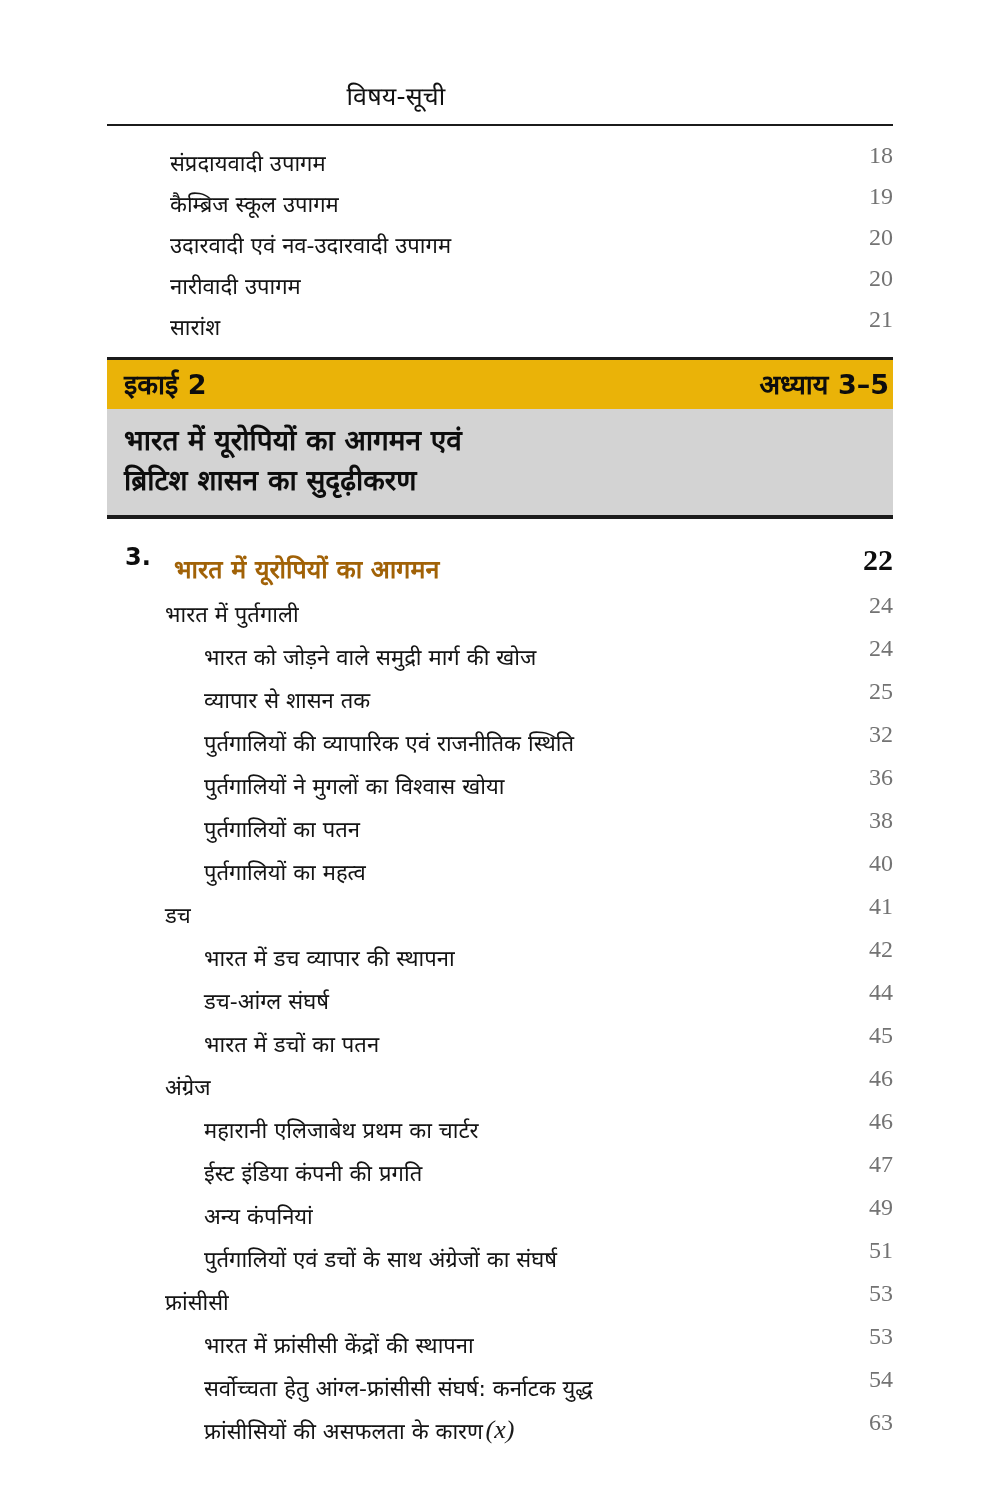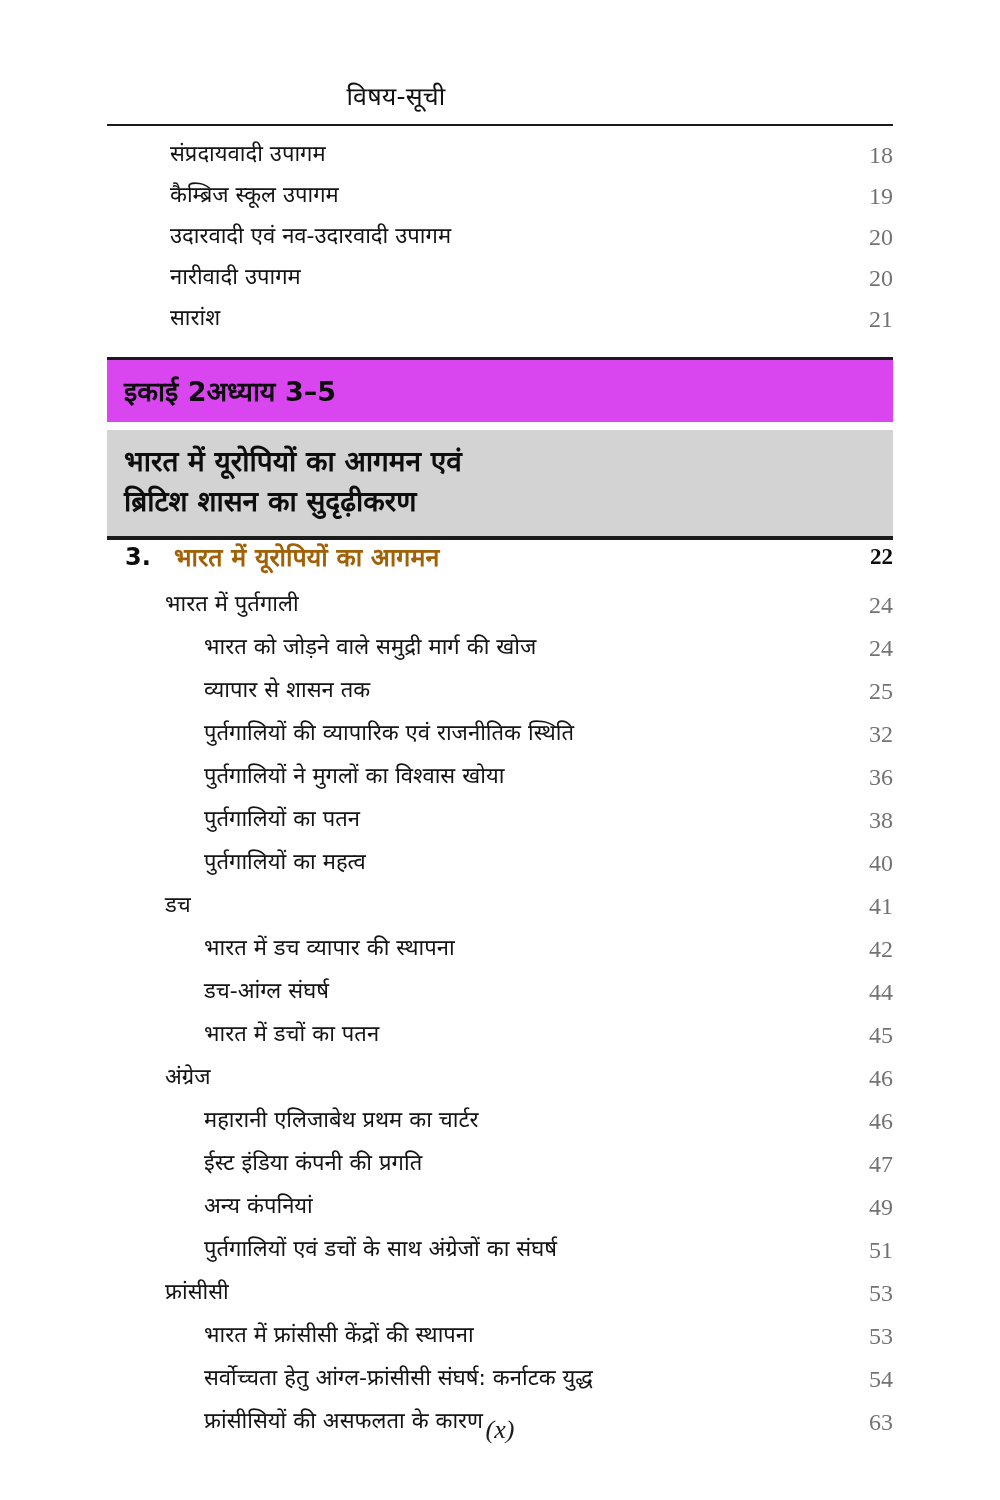--- a/index.html
+++ b/index.html
@@ -49,21 +49,21 @@
   
   .toc-list {
     position: absolute;
     left: 107px;
     width: 786px;
   }
 
   .row {
     position: relative;
     display: flex;
-    align-items: flex-start;
+    align-items: center;
     width: 786px;
     box-sizing: border-box;
   }
 
   .row .label {
     flex: 0 1 auto;
     font-family: "DejaVu Sans", sans-serif;
     font-size: 22px;
     line-height: 1;
     white-space: nowrap;
@@ -96,41 +96,40 @@
     top: 357px;
     width: 786px;
   }
   .unit-rule-top {
     width: 786px;
     height: 0;
     border-top: 3px solid #1b1b1b;
   }
   .unit-meta {
     position: relative;
-    height: 62px;
-    background: #d946ef;
+    height: 49px;
+    background: #eab308;
     display: flex;
     align-items: center;
-    justify-content: flex-start;
+    justify-content: space-between;
     padding: 0 4px 0 17px;
     box-sizing: border-box;
   }
   .unit-meta .unit-no,
   .unit-meta .chapter-range {
     font-family: "DejaVu Sans", sans-serif;
     font-size: 27px;
     font-weight: bold;
     color: #0d0d0d;
     line-height: 1;
   }
   .unit-title {
     background: #d3d3d3;
     padding: 12px 17px 14px 17px;
     box-sizing: border-box;
-    margin-top: 8px;
   }
   .unit-title .tline {
     font-family: "DejaVu Sans", sans-serif;
     font-size: 28px;
     font-weight: bold;
     color: #0d0d0d;
     line-height: 1.42;
     white-space: nowrap;
   }
   .unit-rule-bottom {
@@ -157,21 +156,21 @@
     line-height: 1;
   }
   .block-main .row.lvl-chapter .label {
     padding-left: 67px;
     font-size: 25px;
     font-weight: bold;
     color: #a16207;
   }
   .block-main .row.lvl-chapter .pageno {
     font-weight: bold;
-    font-size: 23px;
+    font-size: 30px;
     color: #0d0d0d;
   }
 
   .block-main .row.lvl-1 .label { padding-left: 58px; }
   .block-main .row.lvl-2 .label { padding-left: 97px; }
 
   
   .folio {
     position: absolute;
     left: 0;

